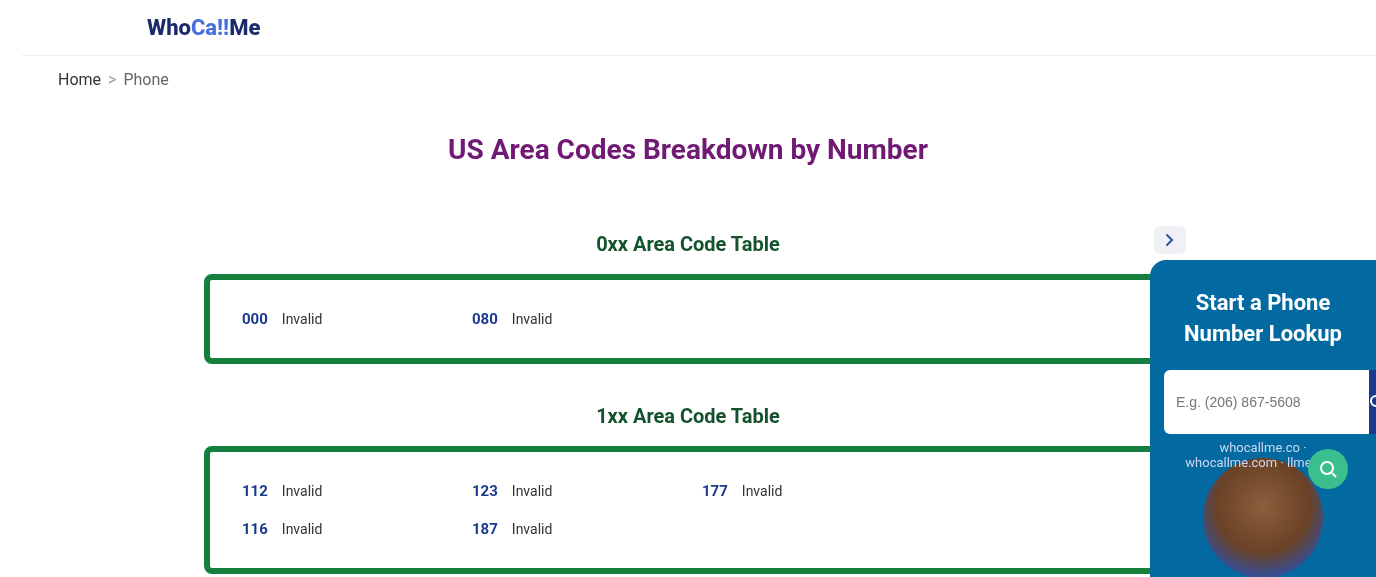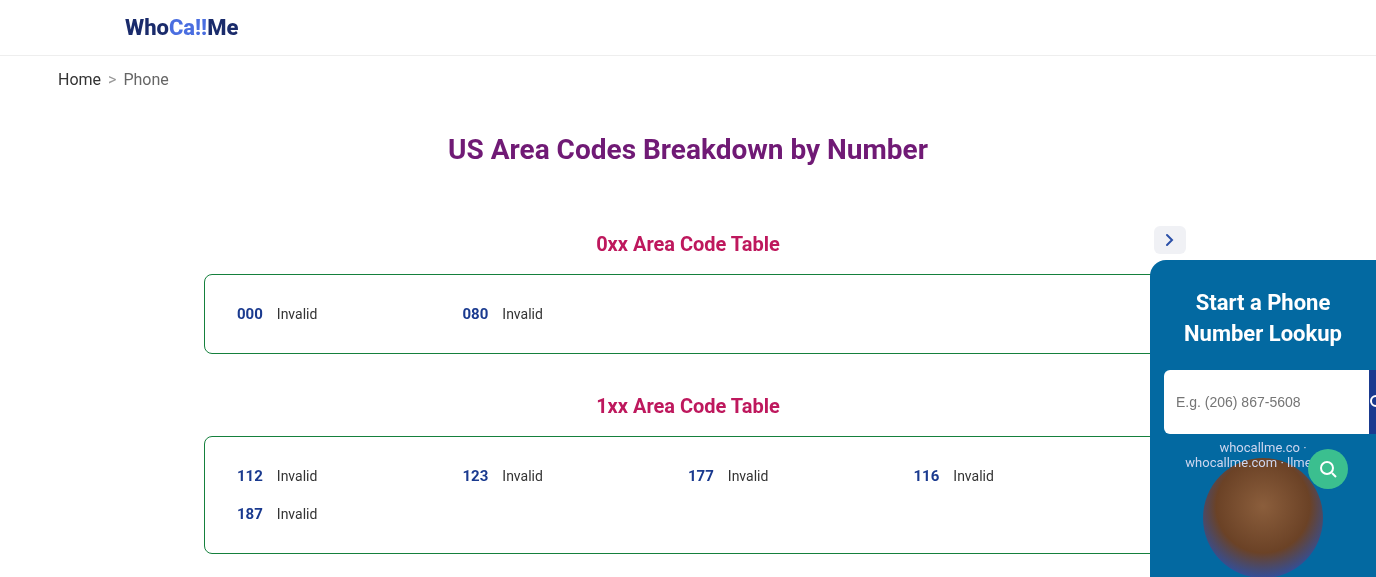--- a/index.html
+++ b/index.html
@@ -1,28 +1,28 @@
 <!DOCTYPE html>
 <html><head>
 <meta charset="utf-8">
 <style>
 * { margin: 0; padding: 0; box-sizing: border-box; }
 body { font-family: -apple-system, BlinkMacSystemFont, "Segoe UI", Roboto, sans-serif; color: #333; width: 1376px; background: #fff; }
-.header { display: flex; justify-content: space-between; align-items: center; padding: 15px 125px; border-bottom: 1px solid #eee; }
+.header { display: flex; justify-content: space-between; align-items: center; padding: 15px 125px; border-bottom: 1px solid #eee; margin-left: 22px; }
 .logo { font-weight: 800; font-size: 22px; color: #1a2b6b; }
 .logo .call { color: #4a6ee0; }
 .nav-link { color: #1a2b6b; font-weight: 700; font-size: 16px; }
 .breadcrumb { padding: 14px 58px; font-size: 16px; color: #666; }
 .breadcrumb a { color: #333; text-decoration: none; }
 .breadcrumb .sep { color: #999; margin: 0 3px; }
 .main { padding: 30px 58px; }
 .page-title { font-size: 28px; font-weight: 700; color: #701a75; text-align: center; margin-bottom: 66px; }
 .table-section { max-width: 968px; margin: 0 auto 40px; }
-.table-title { font-size: 20px; font-weight: 700; color: #be185d; text-align: center; margin-bottom: 18px; }
-.table-box { border: 1px solid #15803d; border-radius: 8px; padding: 30px 32px; display: flex; flex-wrap: wrap; gap: 20px 0; }
+.table-title { font-size: 20px; font-weight: 700; color: #14532d; text-align: center; margin-bottom: 18px; }
+.table-box { border: 6px solid #15803d; border-radius: 8px; padding: 30px 32px; display: flex; flex-wrap: wrap; gap: 20px 7px; }
 .code-item { width: 25%; display: flex; align-items: center; }
 .code-num { color: #1a3a8f; font-weight: 700; font-size: 15px; margin-right: 14px; }
 .code-label { color: #333; font-size: 14px; }
 .chevron-box { position: absolute; right: 190px; top: 226px; width: 32px; height: 28px; background: #f0f1f5; border-radius: 6px; display: flex; align-items: center; justify-content: center; cursor: pointer; }
 .sidebar { position: fixed; right: 0; top: 260px; width: 226px; background: #0369a1; border-radius: 16px 0 0 16px; padding: 28px 14px 24px; color: #fff; text-align: center; }
 .sidebar-title { font-size: 22px; font-weight: 700; line-height: 1.4; margin-bottom: 20px; }
 .search-row { display: flex; margin-bottom: 24px; }
 .search-input { flex: 1; padding: 24px 12px; border: none; border-radius: 6px 0 0 6px; font-size: 14px; }
 .search-btn { width: 38px; background: #1a3a8f; border: none; border-radius: 0 6px 6px 0; display: flex; align-items: center; justify-content: center; cursor: pointer; }
 .circle-img { width: 120px; height: 120px; border-radius: 50%; margin: 0 auto; position: relative; background: radial-gradient(circle at 50% 40%, #8b5e3c 0%, #6b4226 50%, #2b50a8 80%); }

